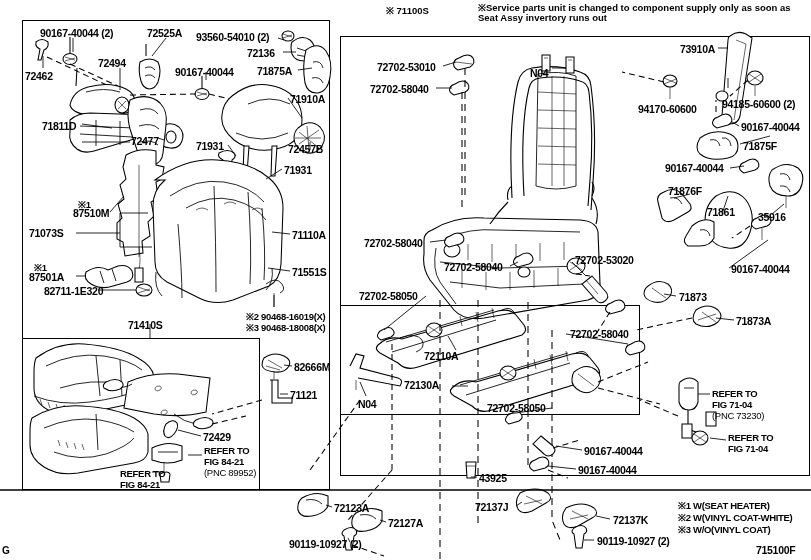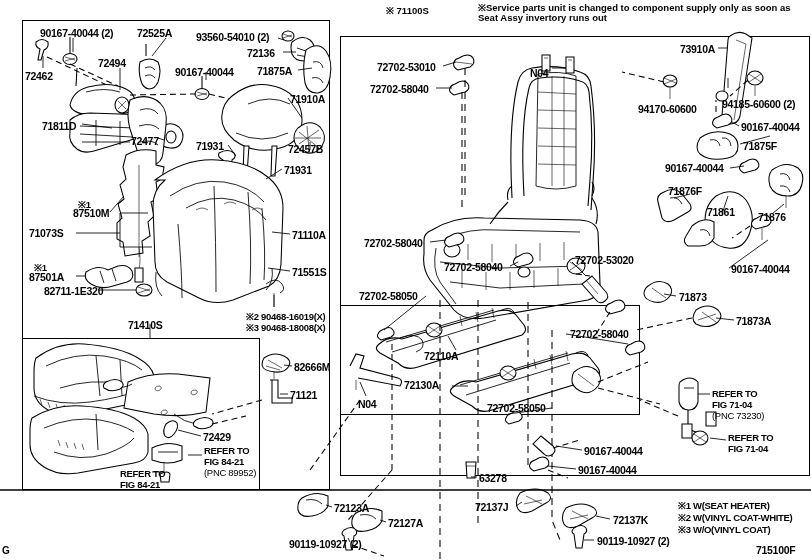--- a/index.html
+++ b/index.html
@@ -379,21 +379,21 @@
     <path class="ln2" d="M332 507 L326 505"></path>
     <path class="ln2" d="M386 522 L380 520"></path>
     <path class="ln2" d="M350 542 L348 538"></path>
     <path class="ln2" d="M516 506 L522 502"></path>
     <path class="ln2" d="M610 519 L596 516"></path>
     <path class="ln2" d="M594 540 L584 540"></path>
   </svg>
 
   <div>
     <div class="lbl" style="left:40px;top:28px">90167-40044 (2)</div>
-    <div class="lbl" style="left:137px;top:28px">72525A</div>
+    <div class="lbl" style="left:147px;top:28px">72525A</div>
     <div class="lbl" style="left:196px;top:32px">93560-54010 (2)</div>
     <div class="lbl" style="left:247px;top:48px">72136</div>
     <div class="lbl" style="left:257px;top:66px">71875A</div>
     <div class="lbl" style="left:175px;top:67px">90167-40044</div>
     <div class="lbl" style="left:25px;top:71px">72462</div>
     <div class="lbl" style="left:98px;top:58px">72494</div>
     <div class="lbl" style="left:290px;top:94px">71910A</div>
     <div class="lbl" style="left:42px;top:121px">71811D</div>
     <div class="lbl" style="left:131px;top:136px">72477</div>
     <div class="lbl" style="left:196px;top:141px">71931</div>
@@ -427,35 +427,35 @@
     <div class="lbl" style="left:370px;top:84px">72702-58040</div>
     <div class="lbl" style="left:364px;top:238px">72702-58040</div>
     <div class="lbl" style="left:444px;top:262px">72702-58040</div>
     <div class="lbl" style="left:575px;top:255px">72702-53020</div>
     <div class="lbl" style="left:359px;top:291px">72702-58050</div>
     <div class="lbl" style="left:424px;top:351px">72110A</div>
     <div class="lbl" style="left:404px;top:380px">72130A</div>
     <div class="lbl" style="left:358px;top:399px">N04</div>
     <div class="lbl" style="left:570px;top:329px">72702-58040</div>
     <div class="lbl" style="left:487px;top:403px">72702-58050</div>
-    <div class="lbl" style="left:479px;top:473px">63278</div>
+    <div class="lbl" style="left:479px;top:473px">43925</div>
     <div class="lbl" style="left:584px;top:446px">90167-40044</div>
     <div class="lbl" style="left:578px;top:465px">90167-40044</div>
   </div>
 
   <div>
     <div class="lbl" style="left:680px;top:44px">73910A</div>
     <div class="lbl" style="left:638px;top:104px">94170-60600</div>
     <div class="lbl" style="left:722px;top:99px">94185-60600 (2)</div>
     <div class="lbl" style="left:741px;top:122px">90167-40044</div>
     <div class="lbl" style="left:743px;top:141px">71875F</div>
     <div class="lbl" style="left:665px;top:163px">90167-40044</div>
     <div class="lbl" style="left:668px;top:186px">71876F</div>
     <div class="lbl" style="left:707px;top:207px">71861</div>
-    <div class="lbl" style="left:758px;top:212px">71876</div>
+    <div class="lbl" style="left:758px;top:212px">35916</div>
     <div class="lbl" style="left:731px;top:264px">90167-40044</div>
     <div class="lbl" style="left:679px;top:292px">71873</div>
     <div class="lbl" style="left:736px;top:316px">71873A</div>
 
     <div class="lbl sm" style="left:712px;top:388px">REFER TO</div>
     <div class="lbl sm" style="left:712px;top:399px">FIG 71-04</div>
     <div class="lbl sm plain" style="left:712px;top:410px">(PNC 73230)</div>
     <div class="lbl sm" style="left:728px;top:432px">REFER TO</div>
     <div class="lbl sm" style="left:728px;top:443px">FIG 71-04</div>
   </div>

